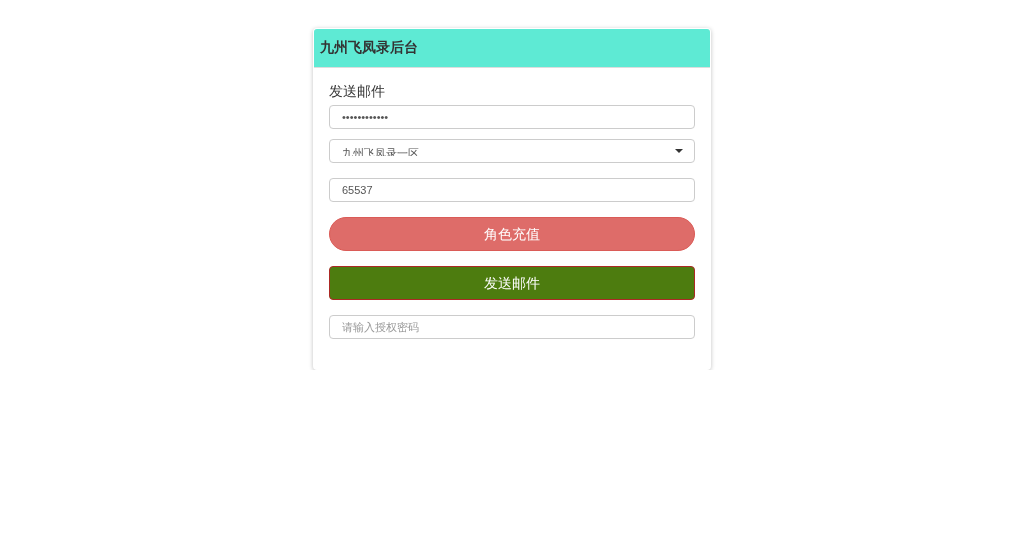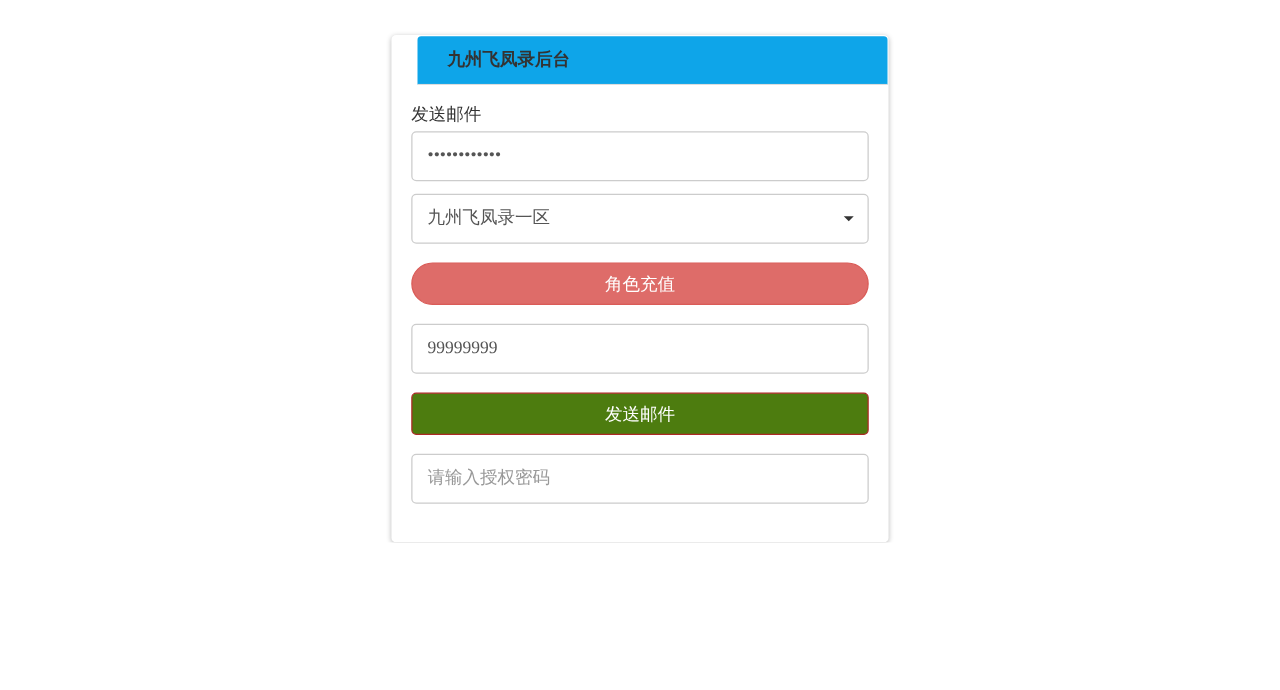--- a/index.html
+++ b/index.html
@@ -13,26 +13,25 @@
     padding-top: 28px;
   }
   .panel {
     width: 398px;
     border: 1px solid transparent;
     border-radius: 4px;
     box-shadow: 0 1px 4px rgba(0,0,0,0.25);
     background: #fff;
   }
   .panel-heading {
-    padding: 10px 24px;
-    background: #0ea5e9;
+    padding: 10px 6px;
+    background: #5eead4;
     border-bottom: 1px solid #ddd;
     border-top-left-radius: 3px;
     border-top-right-radius: 3px;
-    margin-left: 20px;
   }
   .panel-heading .title {
     font-weight: 700;
     font-size: 14px;
     color: #333;
   }
   .panel-body {
     padding: 15px;
   }
   .form-group {
@@ -42,30 +41,29 @@
   label.section-label {
     display: block;
     font-weight: 400;
     font-size: 14px;
     margin-bottom: 4px;
     color: #333;
   }
   .form-control {
     display: block;
     width: 100%;
-    height: 40px;
+    height: 24px;
     padding: 6px 12px;
-    font-size: 14px;
+    font-size: 11px;
     line-height: 1.42857143;
     color: #555;
     background-color: #fff;
     background-image: none;
     border: 1px solid #ccc;
     border-radius: 4px;
-    font-family: Liberation Serif, serif;
   }
   .form-control::placeholder { color: #999; }
   select.form-control {
     appearance: none;
     -webkit-appearance: none;
     background: #fff;
     padding-right: 24px;
   }
   .select-wrap { position: relative; }
   .select-wrap .caret {
@@ -122,32 +120,32 @@
 
     <div class="form-group">
       <div class="select-wrap">
         <select class="form-control">
           <option>九州飞凤录一区</option>
         </select>
         <span class="caret"></span>
       </div>
     </div>
 
+    <div class="form-group">
+      <input type="text" class="form-control" value="65537" style="">
+    </div>
 
 
     <div class="form-group">
       <button class="btn btn-danger-light btn-block">角色充值</button>
     </div>
 
     <div class="form-group tight">
     </div>
 
-    <div class="form-group">
-      <input type="text" class="form-control" value="99999999" style="">
-    </div>
 
     <div class="form-group">
       <button class="btn btn-danger btn-block">发送邮件</button>
     </div>
 
     <div class="form-group">
       <input type="text" class="form-control" placeholder="请输入授权密码" style="">
     </div>
 
   </div>

